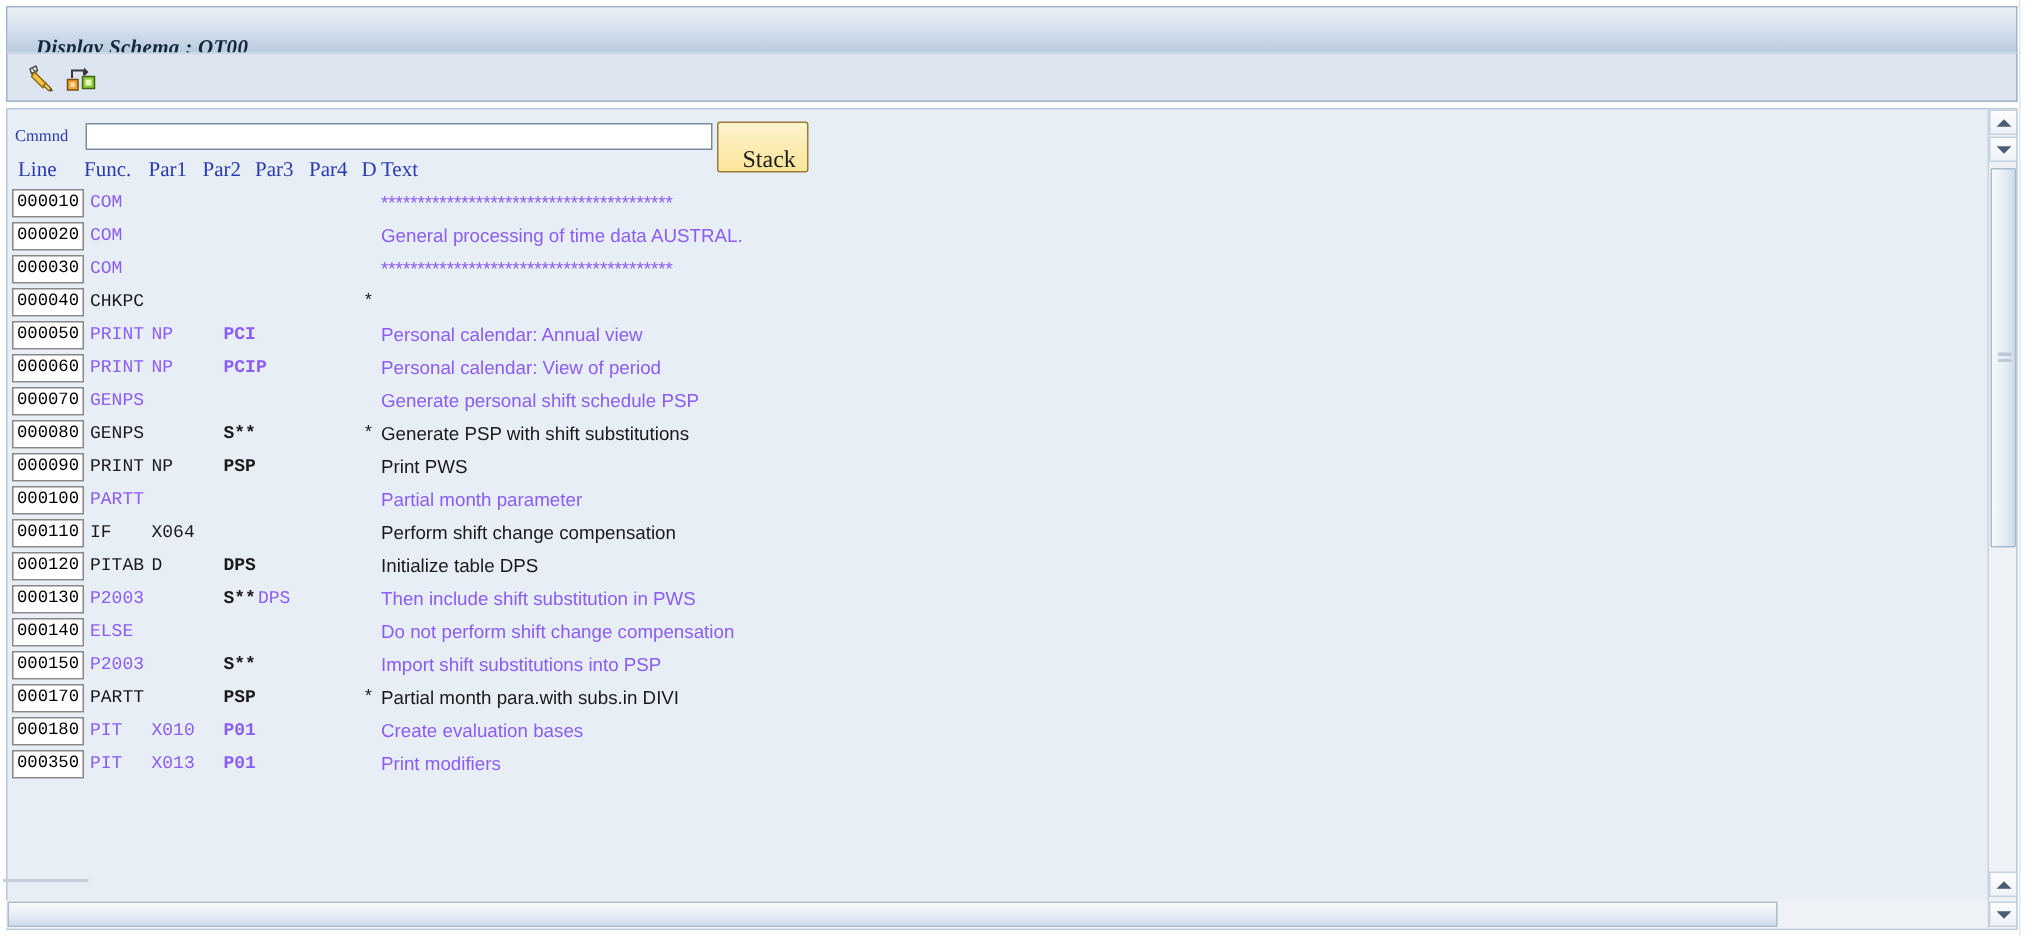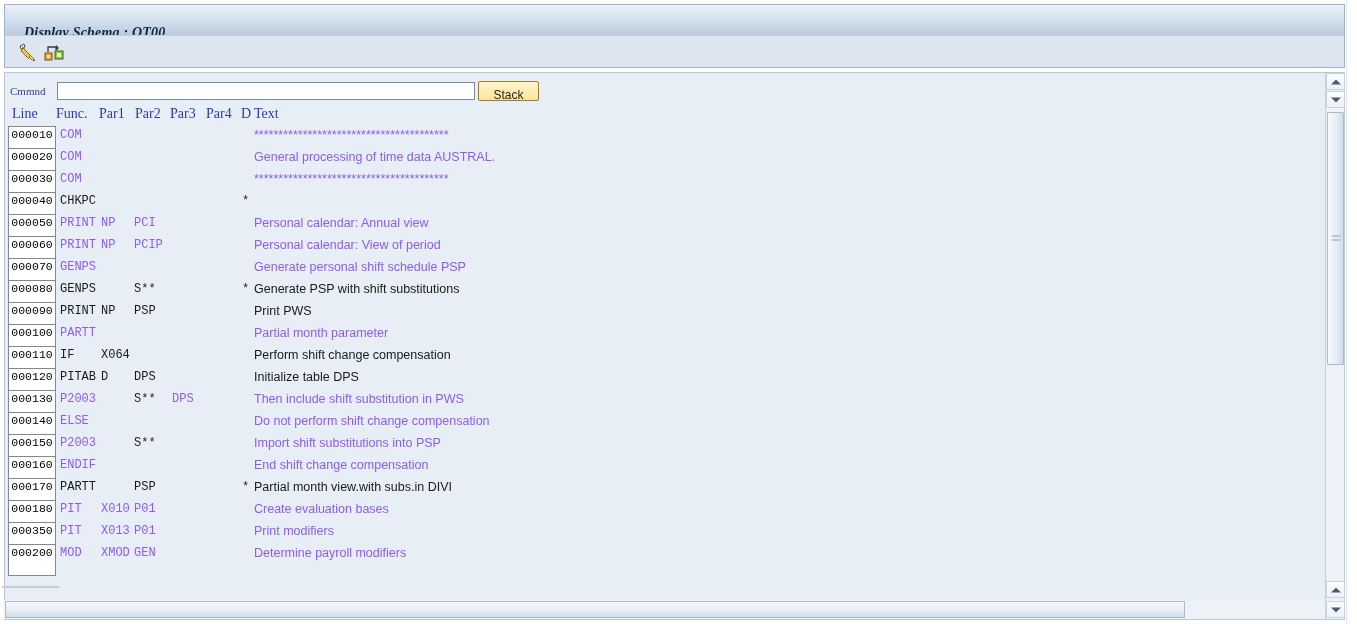--- a/index.html
+++ b/index.html
@@ -113,25 +113,25 @@
     outline: none;
   }
   .stack-btn {
     position: absolute;
     left: 478px; top: 81px;
     width: 61px;
     height: 20px;
     background: linear-gradient(to bottom, #fdf3cd 0%, #fbe59a 100%);
     border: 1px solid #9a7d34;
     border-radius: 2px;
-    font-family: Liberation Sans, sans-serif;
-    font-size: 12px;
+    font-family: Liberation Serif, serif;
+    font-size: 16px;
     color: #1e1e1e;
     cursor: pointer;
-    padding: 4px;
+    padding: 16px;
     line-height: 18px;
     text-align: center;
   }
 
   
   .tbl-header {
     position: absolute;
     left: 0px; top: 106px;
     font-family: "Liberation Serif", serif;
     font-size: 14px;
@@ -155,41 +155,41 @@
   }
   .row {
     position: relative;
     height: 22px;
     white-space: nowrap;
   }
   .lineno {
     position: absolute;
     left: 8px; top: 0px;
     width: 48px;
-    height: 32px;
+    height: 19px;
     border: 1px solid #888888;
     background: #ffffff;
     font-family: "Liberation Mono", monospace;
     font-size: 11.5px;
     color: #000000;
     text-align: center;
     line-height: 16px;
     letter-spacing: 0px;
     box-sizing: border-box;
   }
   .cell {
     position: absolute;
     top: 1px;
     font-family: "Liberation Mono", monospace;
     font-size: 12px;
     line-height: 16px;
   }
   .c-func { left: 60px; }
   .c-p1   { left: 101px; }
-  .c-p2   { left: 134px; }
+  .c-p2   { left: 149px; font-weight: bold; }
   .c-p3   { left: 172px; }
   .c-d    { left: 242px; }
   .c-text {
     left: 254px;
     top: 1px;
     position: absolute;
     font-family: "Liberation Sans", sans-serif;
     font-size: 12.5px;
     line-height: 16px;
   }
@@ -401,52 +401,40 @@
         <div class="cell c-func blue">ELSE</div>
         <div class="c-text blue">Do not perform shift change compensation</div>
       </div>
       <div class="row">
         <div class="lineno">000150</div>
         <div class="cell c-func blue">P2003</div>
         <div class="cell c-p2 black">S**</div>
         <div class="c-text blue">Import shift substitutions into PSP</div>
       </div>
       <div class="row">
-        <div class="lineno">000160</div>
-        <div class="cell c-func blue">ENDIF</div>
-        <div class="c-text blue">End shift change compensation</div>
-      </div>
-      <div class="row">
         <div class="lineno">000170</div>
         <div class="cell c-func black">PARTT</div>
         <div class="cell c-p2 black">PSP</div>
         <div class="cell c-d black">*</div>
-        <div class="c-text black">Partial month view.with subs.in DIVI</div>
+        <div class="c-text black">Partial month para.with subs.in DIVI</div>
       </div>
       <div class="row">
         <div class="lineno">000180</div>
         <div class="cell c-func blue">PIT</div>
         <div class="cell c-p1 blue">X010</div>
         <div class="cell c-p2 blue">P01</div>
         <div class="c-text blue">Create evaluation bases</div>
       </div>
       <div class="row">
         <div class="lineno">000350</div>
         <div class="cell c-func blue">PIT</div>
         <div class="cell c-p1 blue">X013</div>
         <div class="cell c-p2 blue">P01</div>
         <div class="c-text blue">Print modifiers</div>
       </div>
-      <div class="row">
-        <div class="lineno">000200</div>
-        <div class="cell c-func blue">MOD</div>
-        <div class="cell c-p1 blue">XMOD</div>
-        <div class="cell c-p2 blue">GEN</div>
-        <div class="c-text blue">Determine payroll modifiers</div>
-      </div>
     </div>
 
   <div class="mark" style="left:2px; top:586px; width:57px;"></div>
   <div class="mark" style="left:59px; top:607px; width:24px;"></div>
   <div class="mark" style="left:79px; top:607px; width:48px;"></div>
   <div class="mark" style="left:136px; top:607px; width:20px;"></div>
 
   <div class="vscroll-outer">
     <div class="sb-arrow" style="top:0px;">
       <span class="tri up"></span>

